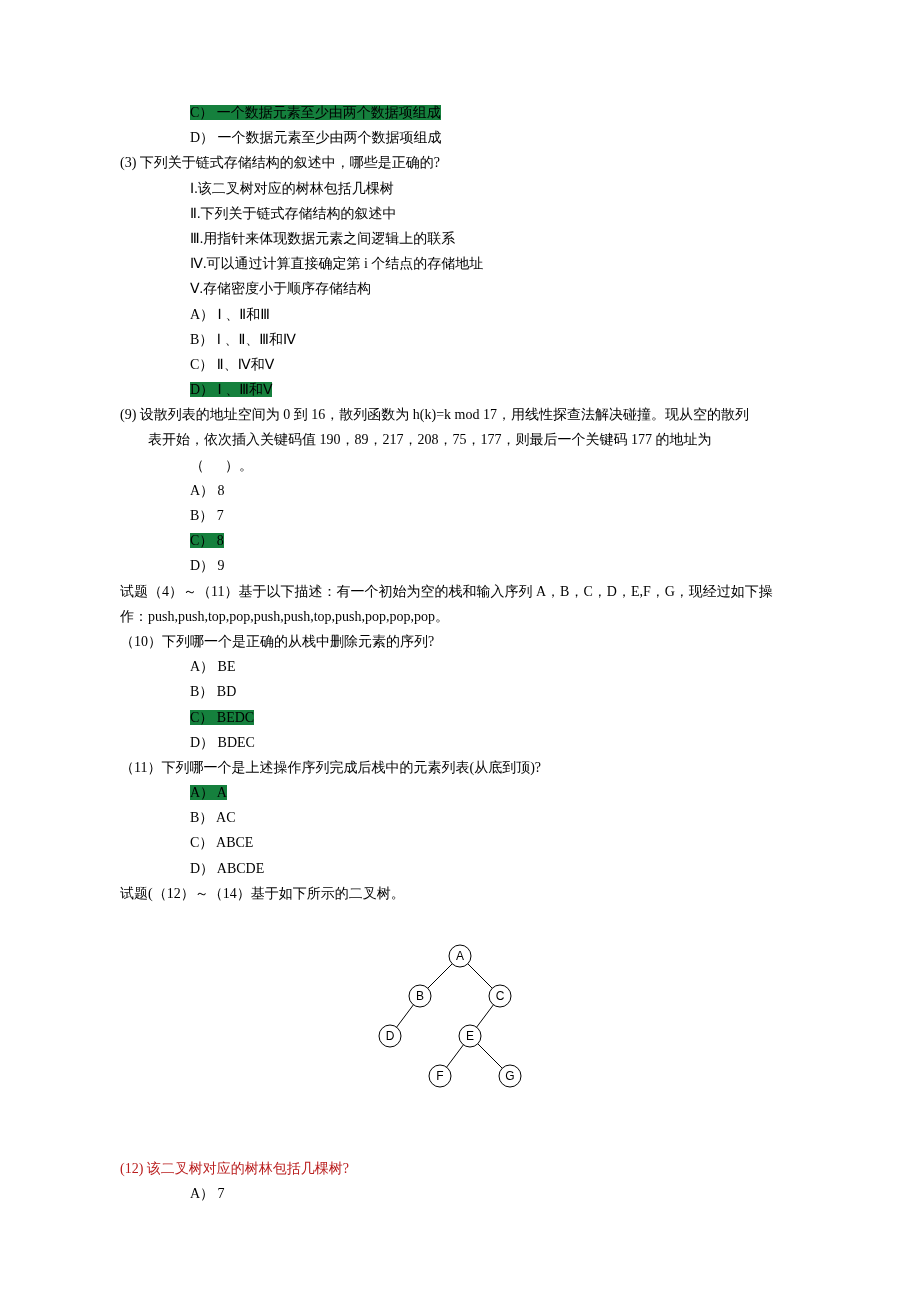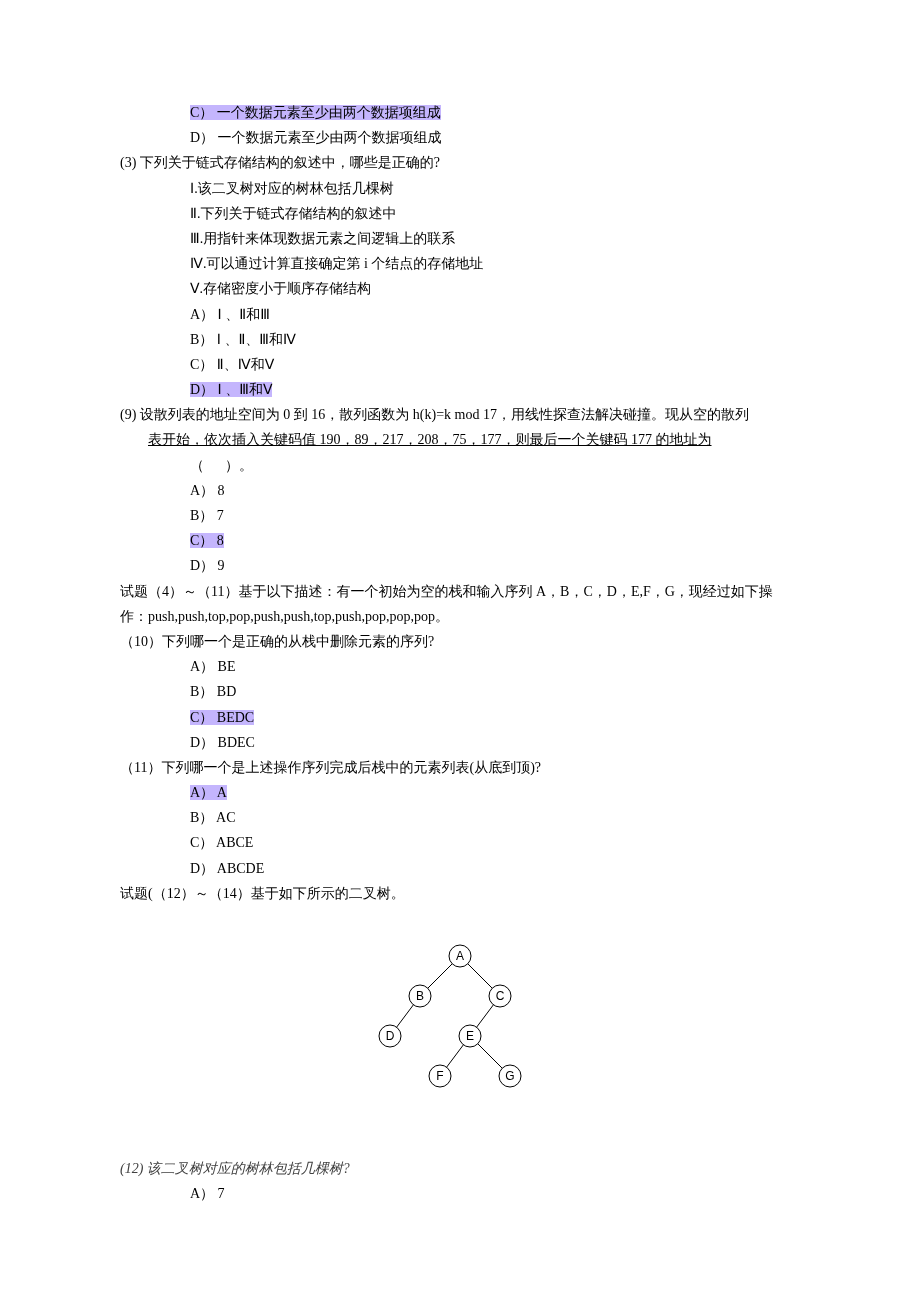--- a/index.html
+++ b/index.html
@@ -10,24 +10,24 @@
     background: #fff;
     margin: 0;
     padding: 100px 120px 40px 120px;
     width: 920px;
     box-sizing: border-box;
   }
   .line {
     margin: 0;
     white-space: pre-wrap;
   }
-  .indent1 { padding-left: 2em; text-decoration: underline; }
+  .indent1 { padding-left: 2em; }
   .indent2 { padding-left: 5em; }
-  .hl { background-color: #c4b5fd; }
-  .red { color: #404040; font-style: italic; }
+  .hl { background-color: #15803d; }
+  .red { color: #b91c1c; }
   .tree-container {
     display: flex;
     justify-content: center;
     margin: 30px 0 40px 0;
   }
   svg { display: block; }
   .node { fill: #fff; stroke: #000; stroke-width: 1; }
   .node-text { font-family: sans-serif; font-size: 12px; text-anchor: middle; dominant-baseline: central; }
   .edge { stroke: #000; stroke-width: 1; fill: none; }
 </style>

